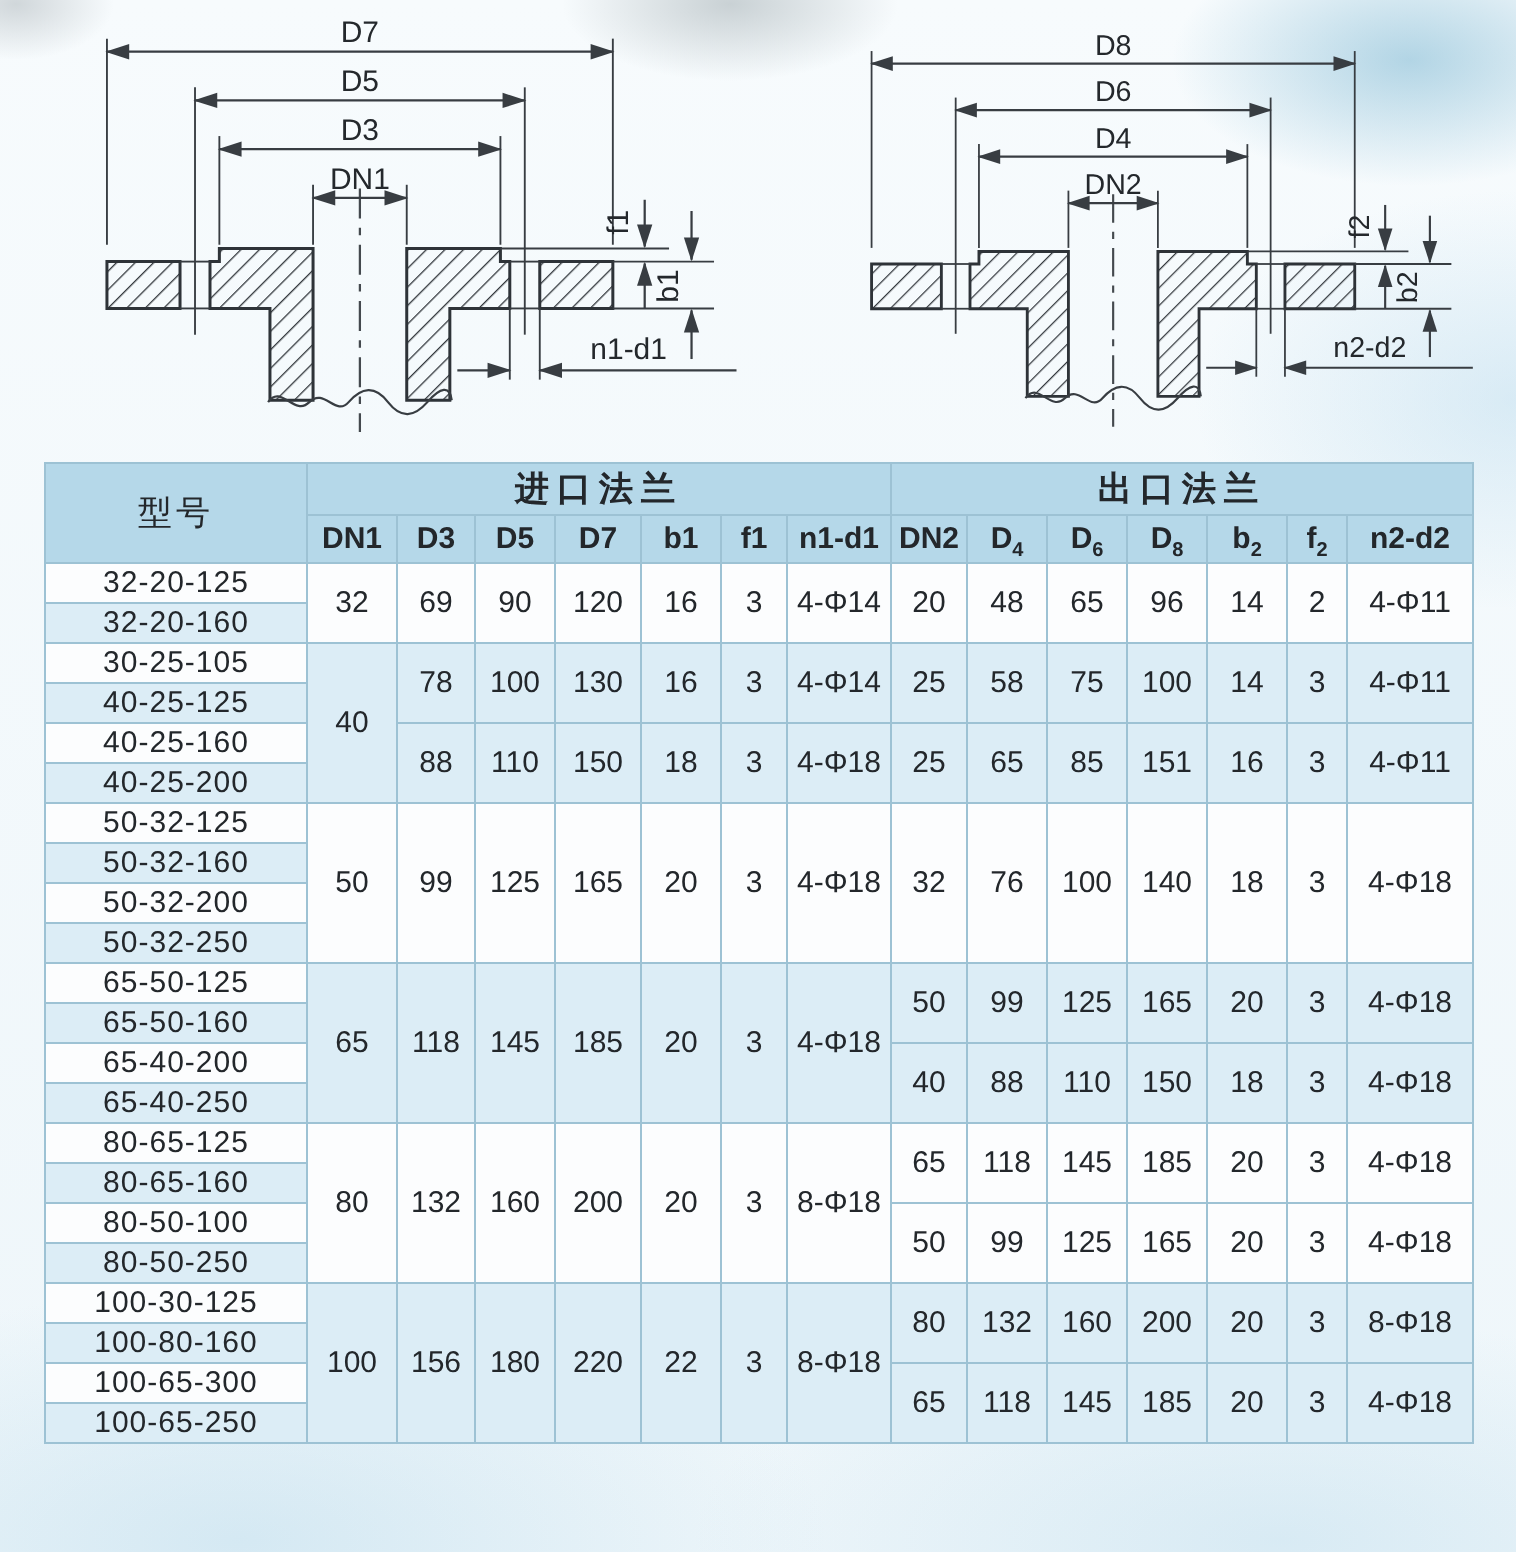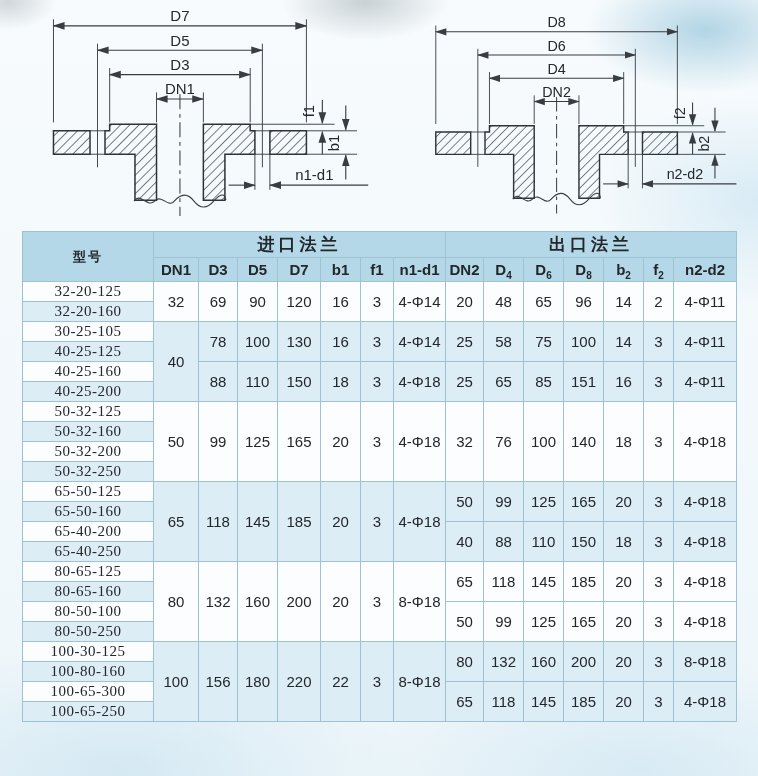--- a/index.html
+++ b/index.html
@@ -27,25 +27,25 @@
     table-layout:fixed;border-collapse:collapse;
     border:1px solid #7ca6bb;
     color:var(--ink,#23272b);
   }
   #flange-table td,#flange-table th{
     border:1px solid var(--grid,#9dc2d4);
     text-align:center;vertical-align:middle;padding:0;overflow:hidden;white-space:nowrap;
   }
   #flange-table th.h{background:var(--header-bg,#b5d8e9);}
   .group-h{height:25px;font-size:17px;font-weight:bold;letter-spacing:4px;}
-  .model-h{font-size:13px;font-weight:bold;letter-spacing:2px;margin-left:21px;}
+  .model-h{font-size:17px;font-weight:normal;letter-spacing:2px;margin-left:21px;}
   .sub-h{height:23px;font-size:15px;font-weight:bold;}
   .sub-h sub{font-size:10px;line-height:0;}
   #flange-table td{height:19px;font-size:15px;}
-  td.model{letter-spacing:0.5px;font-family:Liberation Serif, serif;}
+  td.model{letter-spacing:0.5px;}
   .white{background:var(--rowbg,#fcfdfe);}
   .blue{background:var(--stripe,#dcedf6);}
 </style>
 </head>
 <body>
 
 <div class="page">
   <div id="drawing-inlet" class="drawing" style="left:16px;top:6px;width:356px;height:214px;">
 <svg viewBox="0 0 380 228" width="100%" height="100%">
  <defs>

